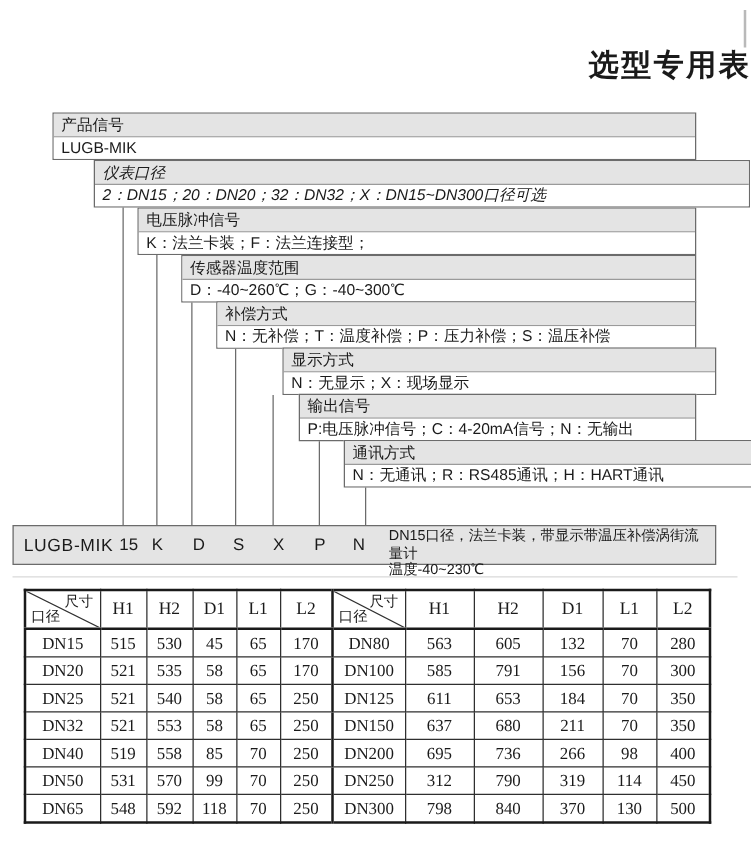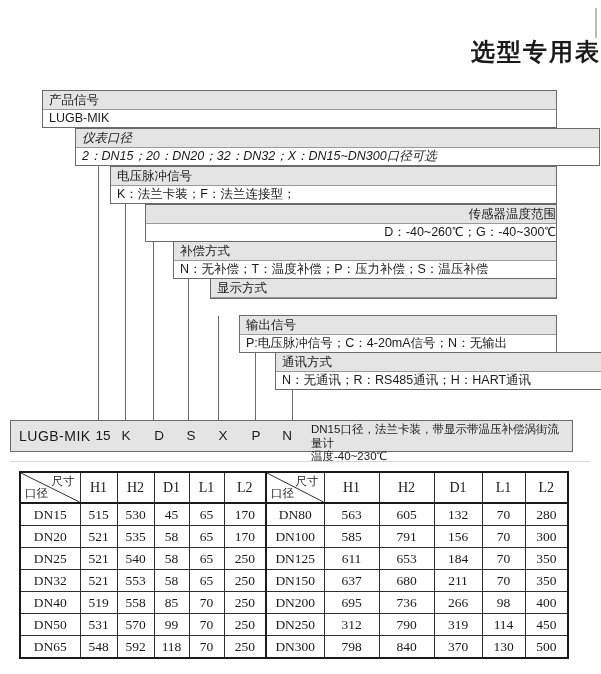--- a/index.html
+++ b/index.html
@@ -27,23 +27,23 @@
     height:18px;line-height:18px;background:#e4e4e4;border-bottom:1px solid #9a9a9a;
     padding-left:6px;white-space:nowrap;overflow:hidden;
   }
   .level-value{
     height:17px;line-height:17px;background:#ffffff;padding-left:6px;
     white-space:nowrap;overflow:hidden;
   }
   .lv1{left:42px; top:90px;  width:515px;}
   .lv2{left:75px; top:128px; width:525px;font-style:italic;}
   .lv3{left:110px;top:166px; width:447px;}
-  .lv4{left:145px;top:204px; width:412px;text-align:right;}
+  .lv4{left:145px;top:204px; width:412px;}
   .lv5{left:173px;top:241px; width:384px;}
-  .lv6{left:210px;top:278px; width:347px;}
+  .lv6{left:226px;top:278px; width:347px;}
   .lv7{left:239px;top:315px; width:318px;}
   .lv8{left:275px;top:352px; width:330px;}
 
   
   .connector{position:absolute;width:1px;background:#6b6b6b;}
   .c1{left:98px; top:166px;height:254px;}
   .c2{left:125px;top:204px;height:216px;}
   .c3{left:153px;top:242px;height:178px;}
   .c4{left:188px;top:279px;height:141px;}
   .c5{left:218px;top:316px;height:104px;}
@@ -112,20 +112,21 @@
   <div class="level lv4">
     <div class="level-header">传感器温度范围</div>
     <div class="level-value">D：-40~260℃；G：-40~300℃</div>
   </div>
   <div class="level lv5">
     <div class="level-header">补偿方式</div>
     <div class="level-value">N：无补偿；T：温度补偿；P：压力补偿；S：温压补偿</div>
   </div>
   <div class="level lv6">
     <div class="level-header">显示方式</div>
+    <div class="level-value">N：无显示；X：现场显示</div>
   </div>
   <div class="level lv7">
     <div class="level-header">输出信号</div>
     <div class="level-value">P:电压脉冲信号；C：4-20mA信号；N：无输出</div>
   </div>
   <div class="level lv8">
     <div class="level-header">通讯方式</div>
     <div class="level-value">N：无通讯；R：RS485通讯；H：HART通讯</div>
   </div>
 

